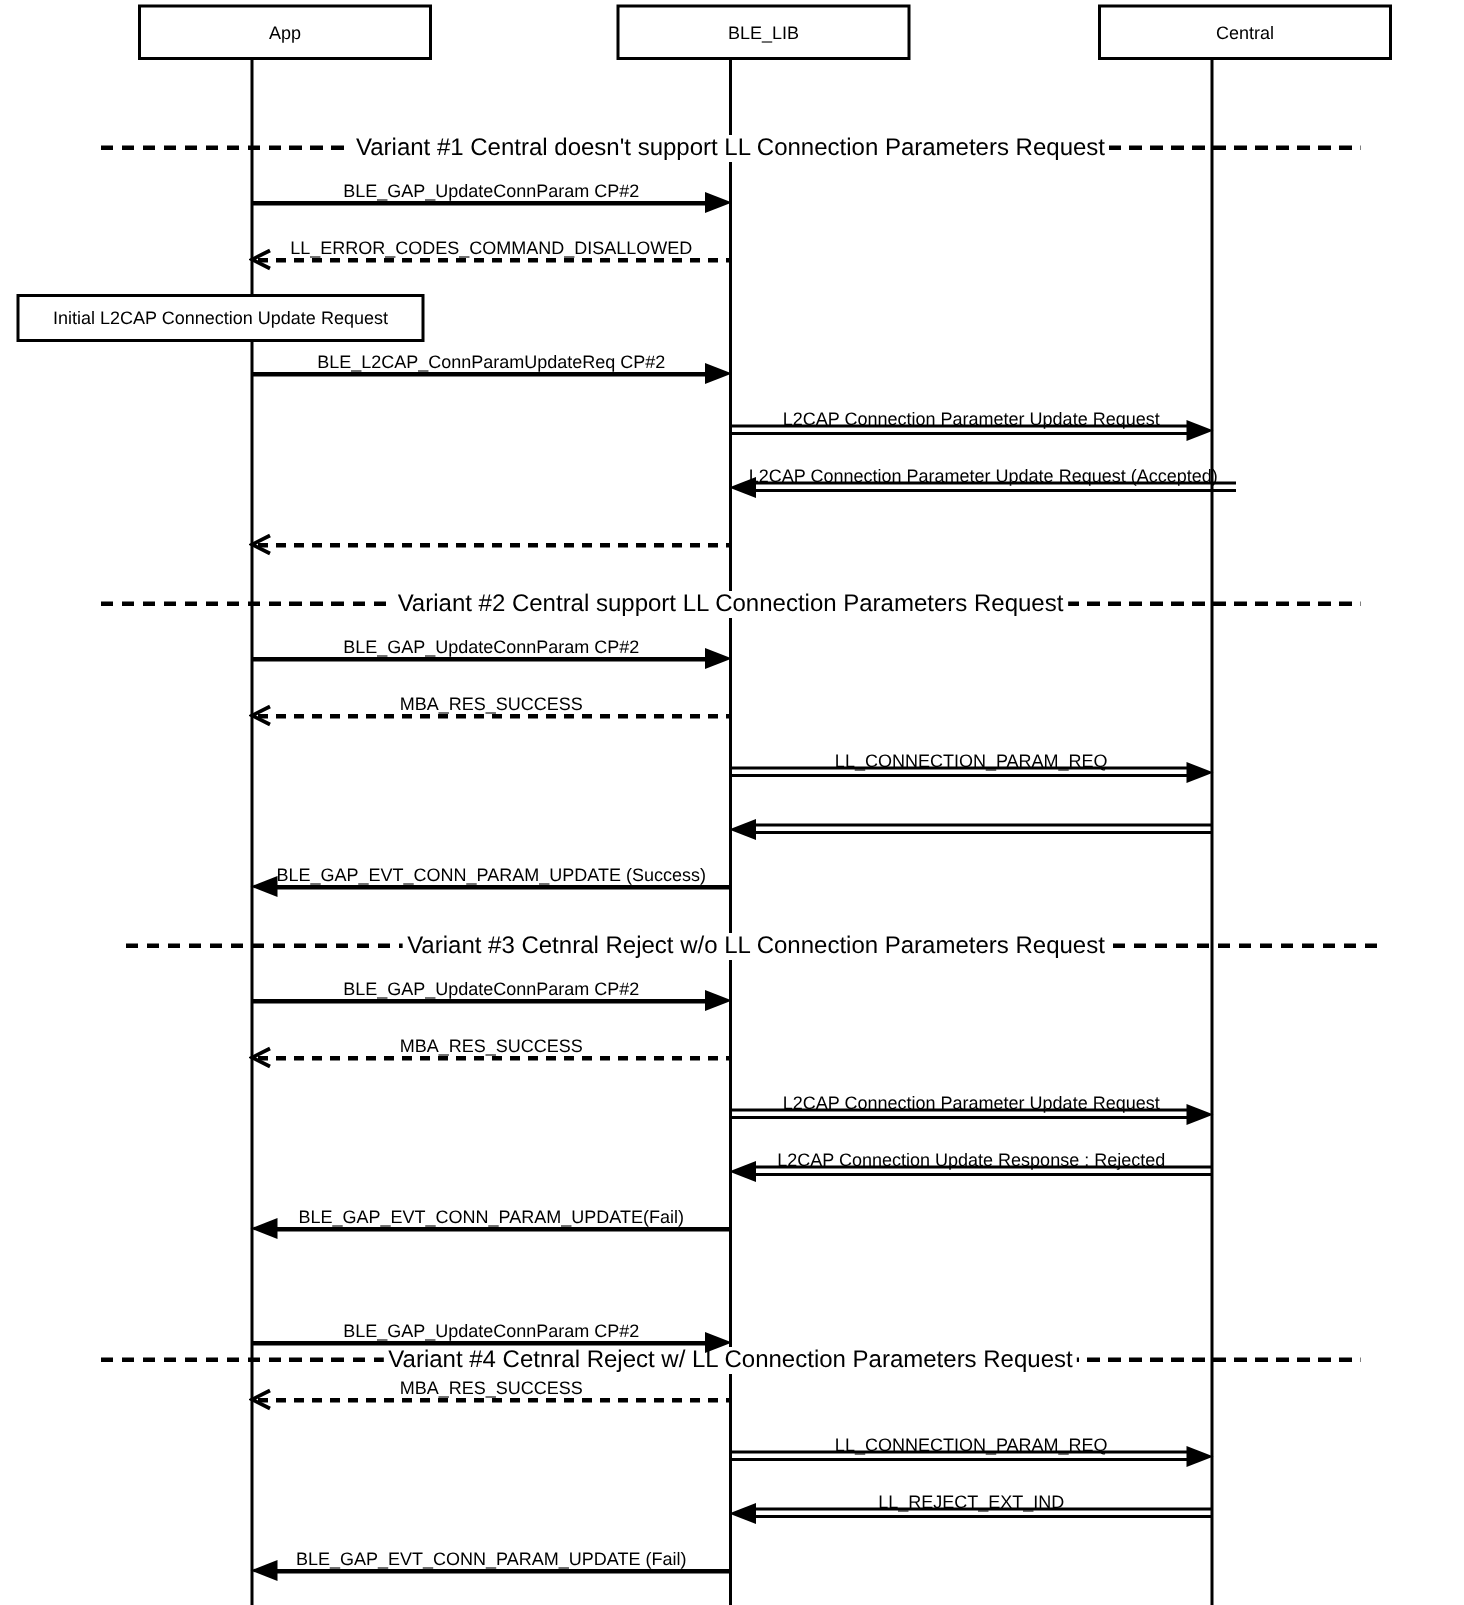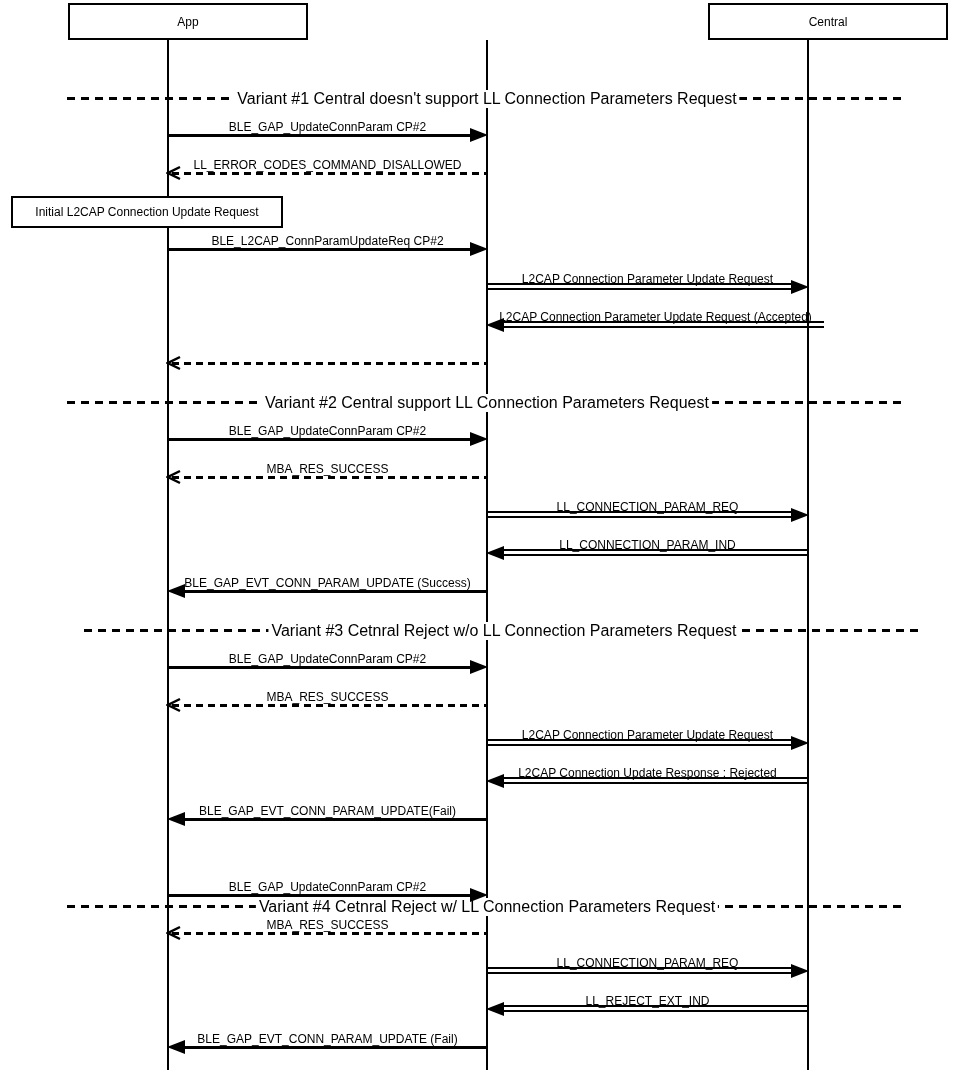--- a/index.html
+++ b/index.html
@@ -1,23 +1,23 @@
 <!DOCTYPE html>
 <html><head>
 <meta charset="utf-8">
 <style>
   html,body { margin:0; padding:0; background:#ffffff; }
   .canvas {
     position:relative; width:976px; height:1070px; background:#ffffff;
     font-family:"Liberation Sans", sans-serif; color:#000; overflow:hidden;
   }
   .participant {
-    position:absolute; top:3px; width:240px; height:37px; box-sizing:border-box;
+    position:absolute; top:3px; width:196px; height:37px; box-sizing:border-box;
     border:2px solid #000; background:#fff; display:flex; align-items:center;
-    justify-content:center; font-size:12px; z-index:4;
+    justify-content:center; font-size:12px; z-index:4;margin-left:24px;
   }
   .lifeline { position:absolute; top:40px; width:2px; height:1030px; background:#000; z-index:1; }
   .divider {
     position:absolute; height:3px; z-index:2;
     background:repeating-linear-gradient(90deg,#000 0 8px,transparent 8px 14px);
   }
   .divider-label {
     position:absolute; top:50%; left:50%; transform:translate(-50%,-50%);
     background:#fff; padding:0 3px; font-size:16px; white-space:nowrap;
   }
@@ -49,20 +49,23 @@
   .head-open.left  { left:-2px; }
 </style>
 </head>
 <body>
 
 <div class="canvas">
 
   <div class="participant" style="left:68px">
     <span>App</span>
   </div>
+  <div class="participant" style="left:387px">
+    <span>BLE_LIB</span>
+  </div>
   <div class="participant" style="left:708px">
     <span>Central</span>
   </div>
 
   <div class="lifeline" style="left:167px"></div>
   <div class="lifeline" style="left:486px"></div>
   <div class="lifeline" style="left:807px"></div>
 
   <div id="rows">
       <div class="divider" style="left: 67px; width: 840px; top: 97px;">
@@ -121,21 +124,20 @@
         <polyline points="14,2 2,8 14,14" fill="none" stroke="#000" stroke-width="2.5"></polyline>
           </svg></div>
       </div>
       <div class="msg" style="left: 487px; top: 494px; width: 321px;">
         <div class="msg-label">LL_CONNECTION_PARAM_REQ</div>
         <div class="line-dtop" style="left: 0px; right: 12px;"></div>
         <div class="line-dbot" style="left: 0px; right: 12px;"></div>
         <div class="head-filled-right"></div>
       </div>
       <div class="msg" style="left: 487px; top: 532px; width: 321px;">
-        <div class="msg-label">LL_CONNECTION_PARAM_IND</div>
         <div class="line-dtop" style="left: 12px; right: 0px;"></div>
         <div class="line-dbot" style="left: 12px; right: 0px;"></div>
         <div class="head-filled-left"></div>
       </div>
       <div class="msg" style="left: 168px; top: 570px; width: 319px;">
         <div class="msg-label">BLE_GAP_EVT_CONN_PARAM_UPDATE (Success)</div>
         <div class="line-solid" style="left: 12px; right: 0px;"></div>
         <div class="head-filled-left"></div>
       </div>
       <div class="divider" style="left: 84px; width: 840px; top: 629px;">

